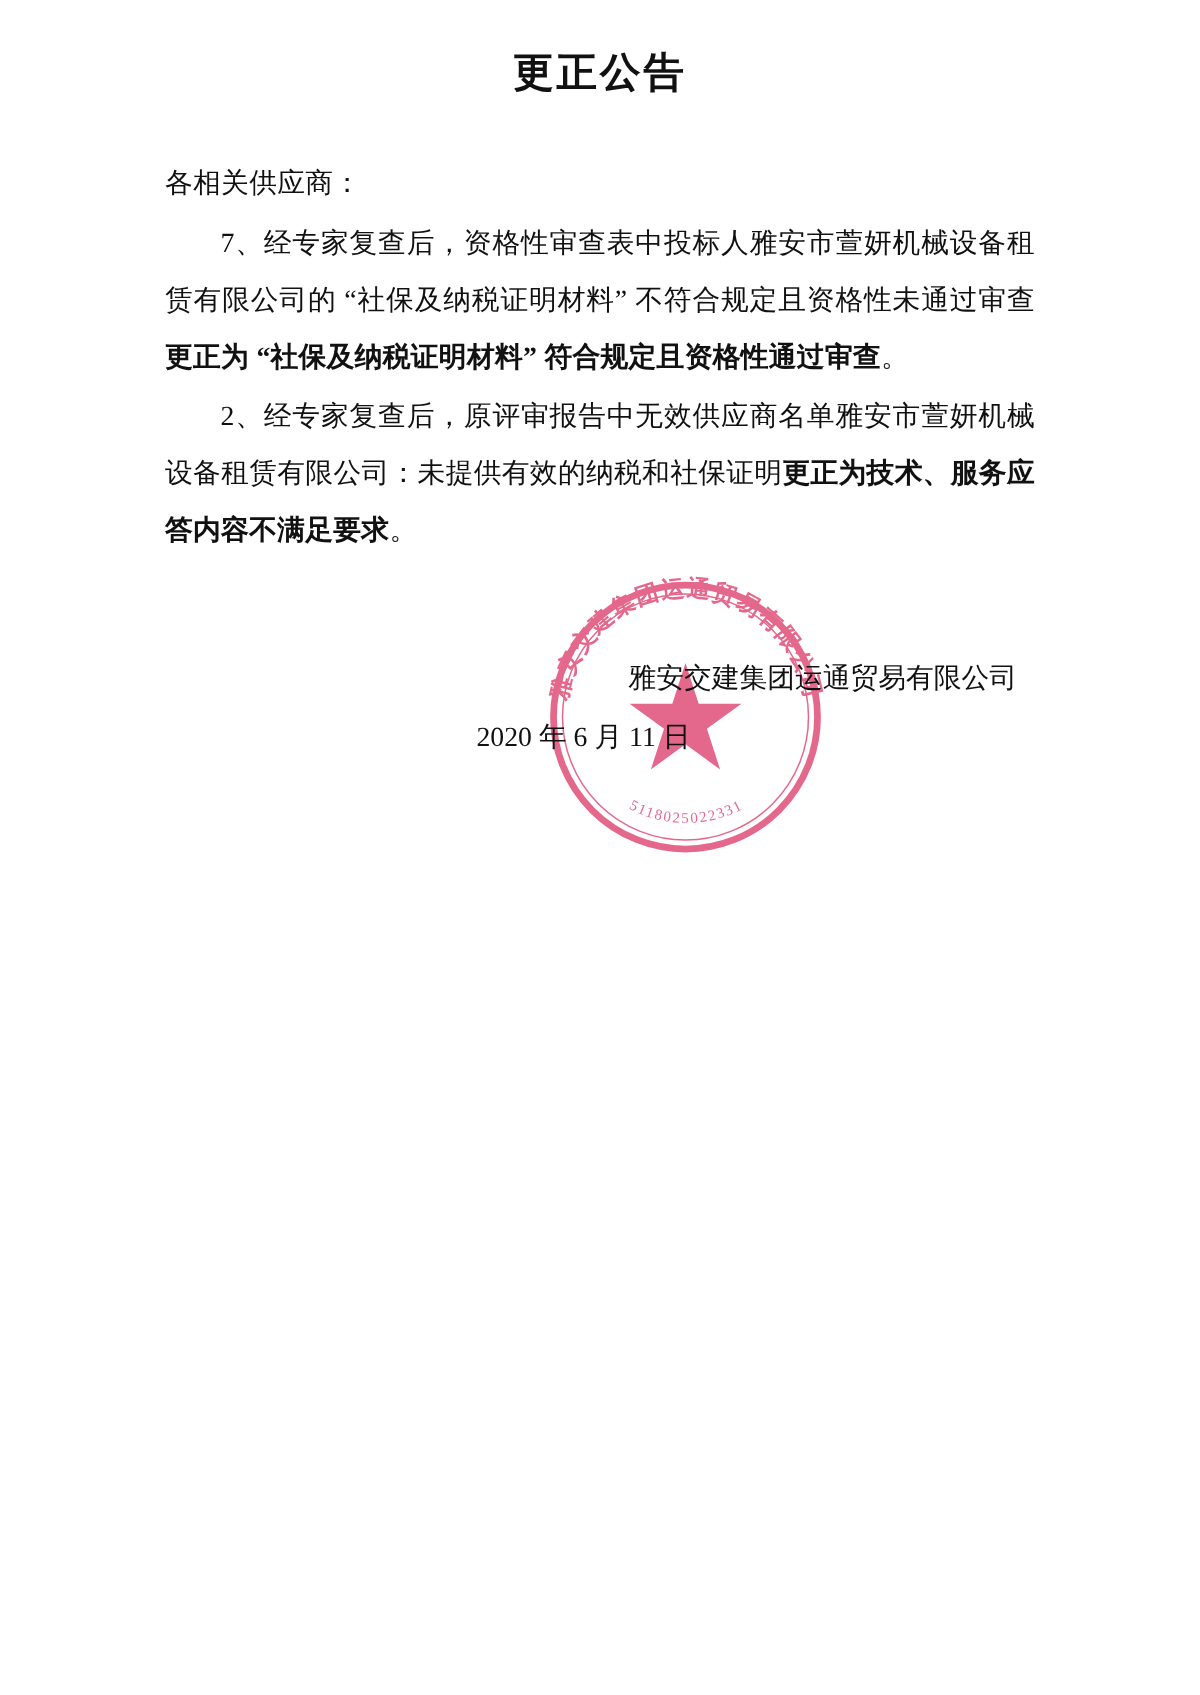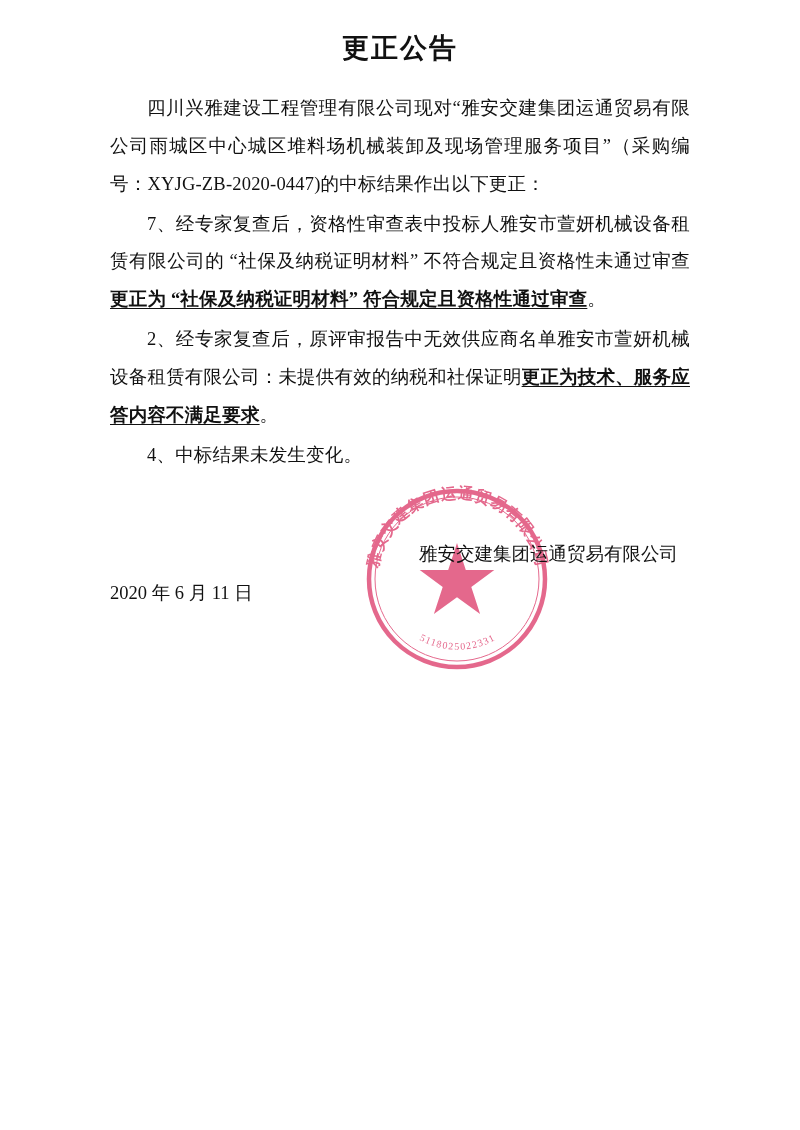--- a/index.html
+++ b/index.html
@@ -20,21 +20,21 @@
     width: 800px;
     height: 1130px;
     box-sizing: border-box;
     padding: 0;
   }
   .doc-title {
     text-align: center;
     font-size: 27px;
     font-weight: bold;
     letter-spacing: 2px;
-    margin: 30px 0 0 0;
+    margin: 30px 0 15px 0;
     padding: 0;
     line-height: 1.4;
   }
   .body-block {
     margin: 0 auto;
     width: 580px;
     padding-top: 22px;
   }
   p.para {
     font-size: 18.5px;
@@ -45,39 +45,38 @@
     letter-spacing: 0.2px;
   }
   p.indent {
     text-indent: 2em;
   }
   p.no-indent {
     text-indent: 0;
   }
   .bold-ul {
     font-weight: bold;
-    text-decoration: underline;
     text-underline-offset: 3px;
   }
   .sig-block {
     width: 580px;
     margin: 0 auto;
     position: relative;
     padding-top: 58px;
   }
   .sig-line {
     text-align: right;
     font-size: 18.5px;
     line-height: 2.1;
     padding-right: 12px;
     position: relative;
     z-index: 3;
   }
   .sig-date {
-    text-align: left;
+    text-align: center;
     font-size: 18.5px;
     line-height: 2.1;
     padding-right: 22px;
     position: relative;
     z-index: 3;
   }
   
   .seal {
     position: absolute;
     left: 245px;
@@ -103,29 +102,28 @@
 </style>
 </head>
 <body>
 
 <div class="page">
 
   <h1 class="doc-title">更正公告</h1>
 
   <div class="body-block">
 
+    <p class="para no-indent">各相关供应商：</p>
 
-    <p class="para indent"><span>四川兴雅建设工程管理有限公司现对“雅安交建集团运通贸易有限公司雨城区中心城区堆料场机械装卸及现场管理服务项目”（采购编号：XYJG-ZB-2020-0447)的中标结果作出以下更正：</span></p>
 
     <p class="para indent"><span>7、经专家复查后，资格性审查表中投标人雅安市萱妍机械设备租赁有限公司的 “社保及纳税证明材料” 不符合规定且资格性未通过审查</span><span class="bold-ul">更正为 “社保及纳税证明材料” 符合规定且资格性通过审查</span><span>。</span></p>
 
 
     <p class="para indent"><span>2、经专家复查后，原评审报告中无效供应商名单雅安市萱妍机械设备租赁有限公司：未提供有效的纳税和社保证明</span><span class="bold-ul">更正为技术、服务应答内容不满足要求</span><span>。</span></p>
 
-    <p class="para indent"><span>4、中标结果未发生变化。</span></p>
 
   </div>
 
   <div class="sig-block">
 
     <div class="seal">
       <svg width="205" height="205" viewBox="0 0 205 205" xmlns="http://www.w3.org/2000/svg">
         <defs>
           <path id="sealArcTop" d="M 22,102 A 80,80 0 1 1 183,102"></path>
           <path id="sealArcBottom" d="M 38,140 A 80,80 0 0 0 167,140"></path>

